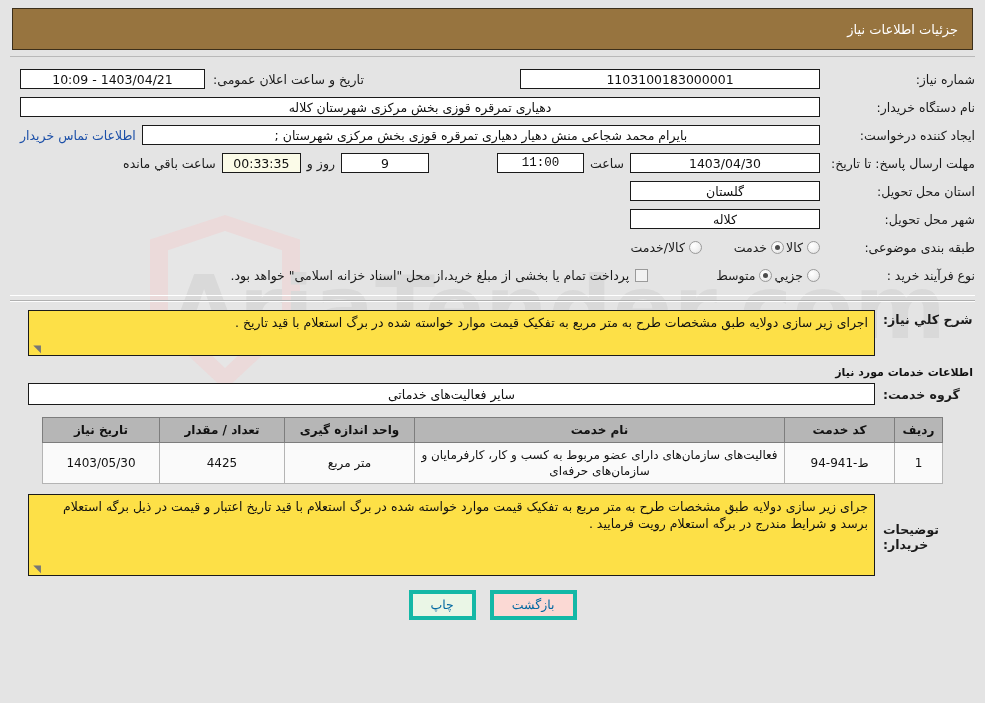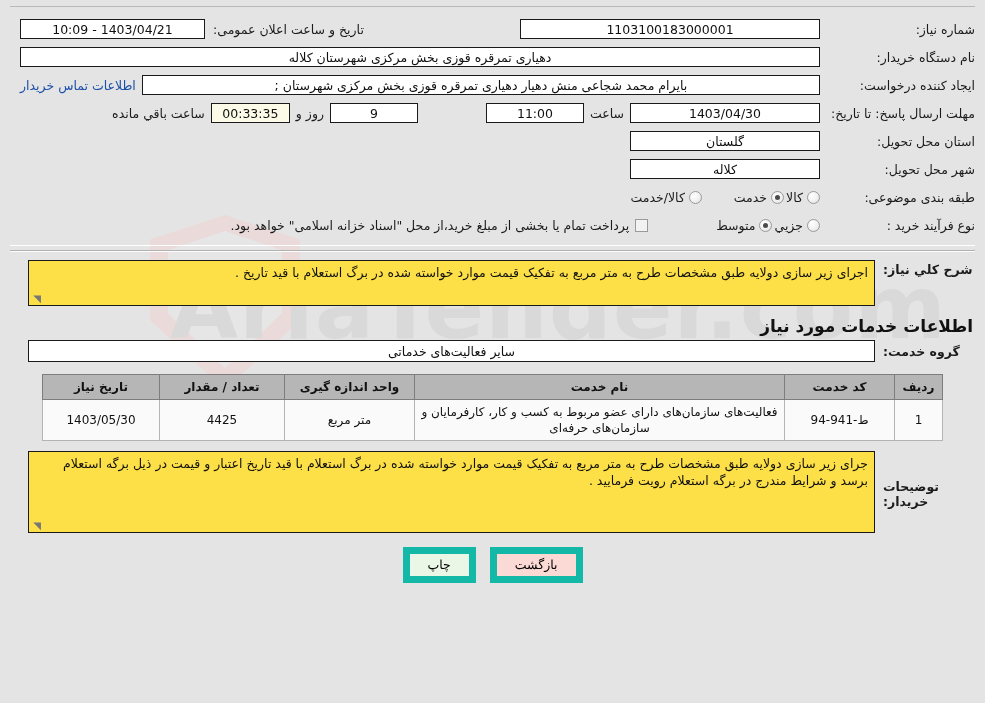--- a/index.html
+++ b/index.html
@@ -184,21 +184,21 @@
     position: absolute;
     left: 2px;
     bottom: 1px;
     width: 10px; height: 10px;
     color: #777;
     font-size: 10px;
     line-height: 10px;
   }
 
   .section-title {
-    font-size: 17px;
+    font-size: 11px;
     font-weight: bold;
     color: #111;
     margin: 10px 12px 4px 0;
     text-align: right;
   }
 
   
   table.grid {
     border-collapse: collapse;
     width: 900px;
@@ -226,40 +226,43 @@
   }
 
   
   .btnbar {
     display: flex;
     justify-content: center;
     gap: 14px;
     margin-top: 14px;
   }
   .btn {
-    border: 7px solid #14b8a6;
+    border: 4px solid #14b8a6;
     font-size: 12.5px;
     padding: 3px 18px;
     cursor: pointer;
-    color: #000000;
+    color: #0369a1;
     line-height: 16px;
   }
   .btn-print { background: #eaf6e6; }
   .btn-back  { background: #fbd9d4; }
 </style>
 </head>
 <body>
 
 <div class="watermark">
   <div class="wm-shield"></div>
   <div class="wm-text">AriaTender.com</div>
 </div>
 
 <div class="page">
 
+  <div class="titlebar">
+    <div class="t">جزئیات اطلاعات نیاز</div>
+  </div>
 
   <div class="panel">
 
     <div class="row">
       <div class="lbl lbl-r">شماره نیاز:</div>
       <div class="fld" style="width:300px;">1103100183000001</div>
       <div class="spacer"></div>
       <div class="lbl">تاریخ و ساعت اعلان عمومی:</div>
       <div class="fld" style="width:185px;">1403/04/21 - 10:09</div>
       <div style="width:10px;"></div>
@@ -275,21 +278,21 @@
       <div class="fld right" style="flex:1 1 auto;">بایرام محمد شجاعی منش دهیار دهیاری تمرقره قوزی بخش مرکزی شهرستان ;</div>
       <div style="width:6px;"></div>
       <a class="link" href="#">اطلاعات تماس خریدار</a>
       <div style="width:10px;"></div>
     </div>
 
     <div class="row">
       <div class="lbl lbl-r" style="line-height:15px;">مهلت ارسال پاسخ: تا تاریخ:</div>
       <div class="fld" style="width:190px;">1403/04/30</div>
       <div class="lbl" style="width:auto; padding:0 6px;">ساعت</div>
-      <div class="fld" style="width:98px;">11:00</div>
+      <div class="fld" style="width:87px;font-family:Liberation Mono, monospace;">11:00</div>
       <div style="width:68px;"></div>
       <div class="fld" style="width:88px;">9</div>
       <div class="lbl" style="width:auto; padding:0 6px;">روز و</div>
       <div class="fld yellow" style="width:79px;">00:33:35</div>
       <div class="lbl" style="width:auto; padding:0 6px;">ساعت باقي مانده</div>
       <div class="spacer"></div>
     </div>
 
     <div class="row">
       <div class="lbl lbl-r">استان محل تحویل:</div>

